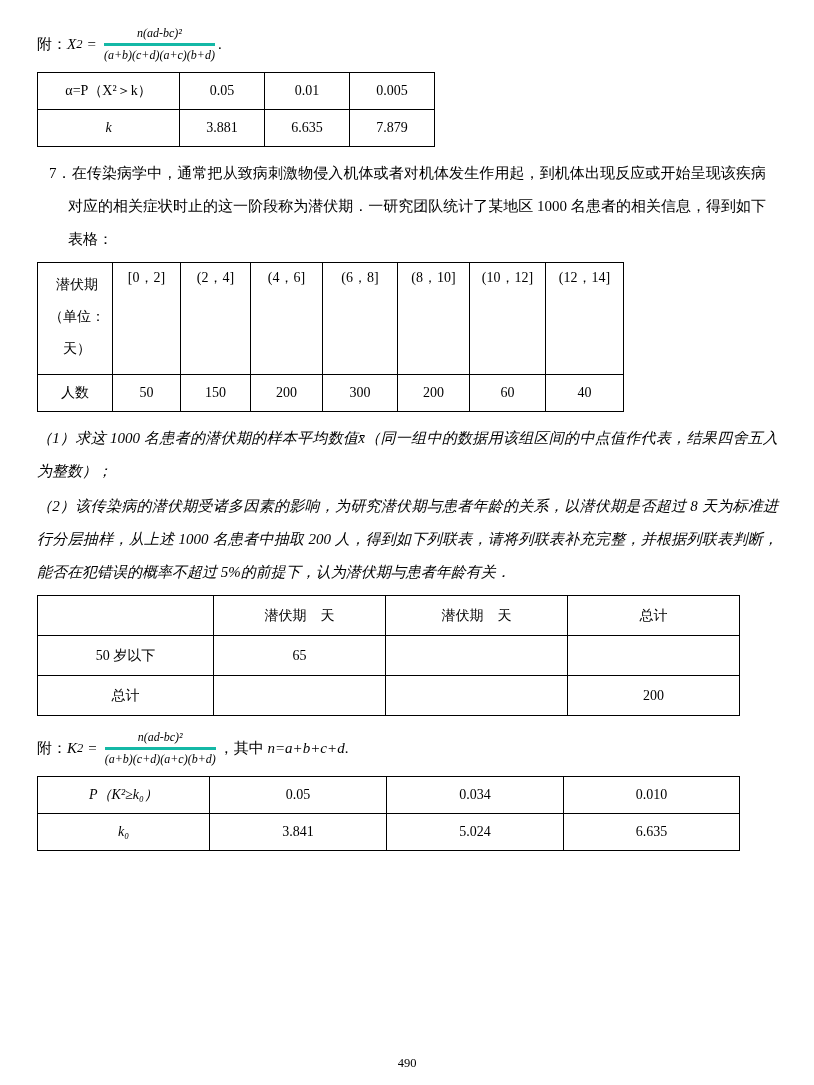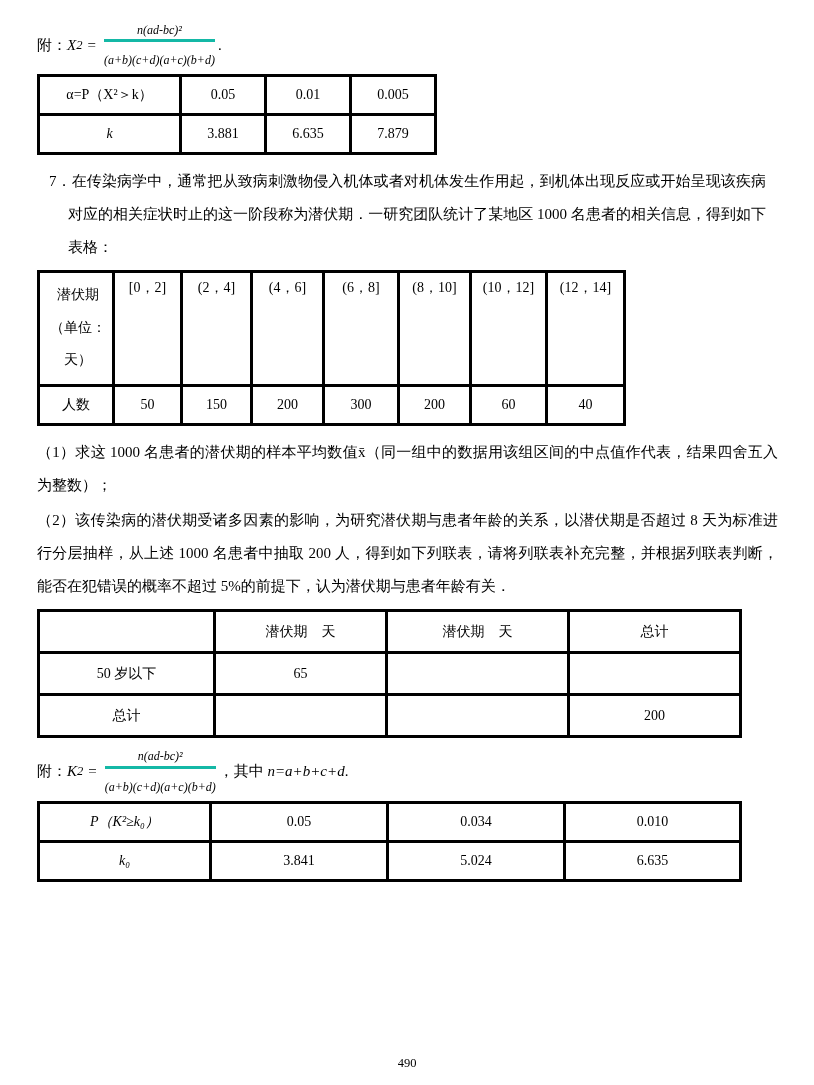--- a/index.html
+++ b/index.html
@@ -10,33 +10,33 @@
     box-sizing: border-box;
     background: #ffffff;
     color: #000000;
     font-family: "Liberation Serif", "DejaVu Serif", serif;
     font-size: 15px;
     padding: 20px 36px 0 37px;
     overflow: hidden;
   }
   .para { line-height: 2.2; text-align: justify; margin: 12px; }
   .q7 { padding-left: 19px; text-indent: -19px; margin-top: 6px; margin-bottom: 4px; }
-  .part { margin: 2px 0; }
+  .part { margin: 2px 0; font-style: italic; }
 
   .formula-line { display: flex; align-items: center; min-height: 44px; margin: 2px 0 6px 0; }
   .formula-line .piece { white-space: pre; }
   .it { font-style: italic; }
   .eq { margin: 0 5px; }
   .frac { display: inline-block; text-align: center; vertical-align: middle; font-size: 12px; margin: 0 3px; line-height: 1.35; }
   .frac .num { display: block; border-bottom: 3px solid #14b8a6; padding: 0 4px 1px 4px; }
-  .frac .den { display: block; padding-top: 10px; text-align: right; }
+  .frac .den { display: block; padding-top: 1px; text-align: right; }
 
   table.tbl { border-collapse: collapse; table-layout: fixed; margin: 6px 0 10px 0; }
   table.tbl td {
-    border: 3px solid #000000;
+    border: 1px solid #000000;
     text-align: center;
     vertical-align: middle;
     padding: 5px 4px;
     font-size: 14px;
     height: 26px;
     overflow: hidden;
   }
   table.tbl-incubation tr.row-tall td { height: 100px; vertical-align: top; padding-top: 6px; }
   table.tbl-incubation td.cell-label { text-align: center; padding-left: 8px; }
   table.tbl-incubation td.cell-label div { line-height: 2.3; }

